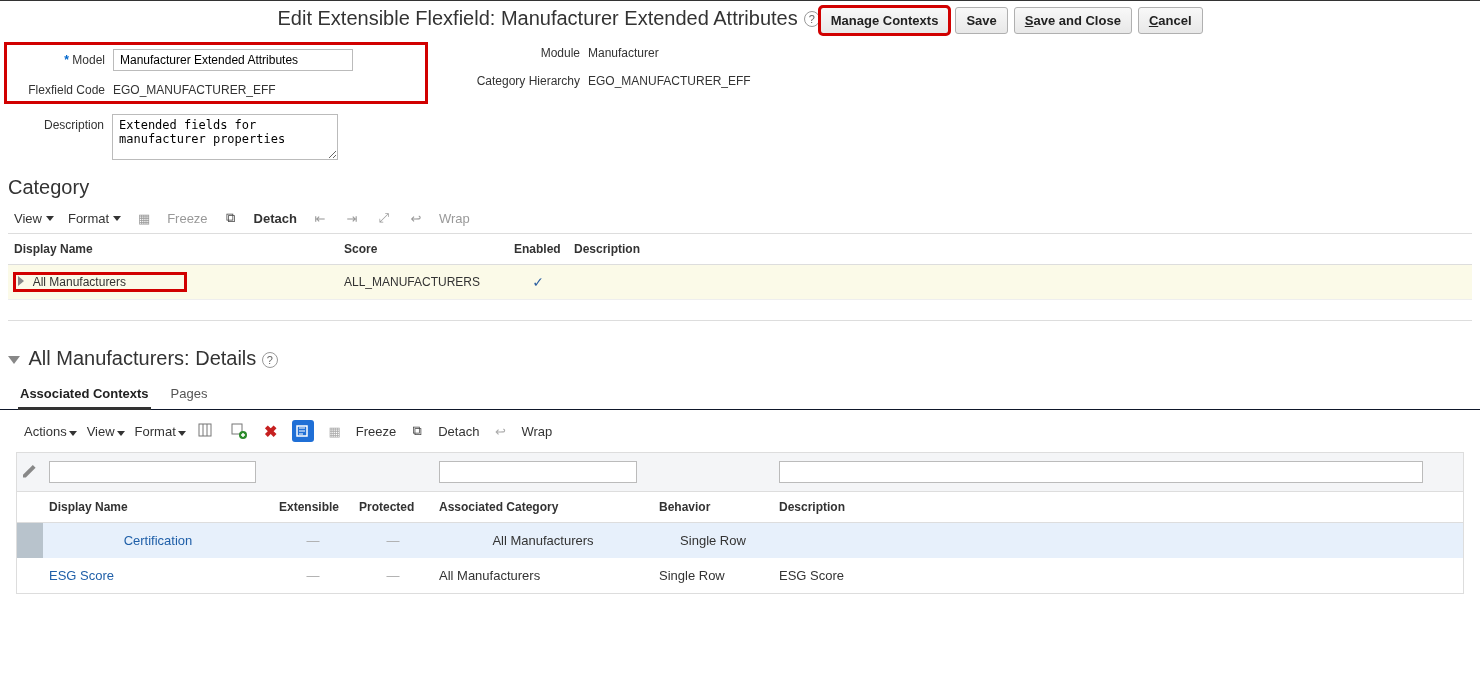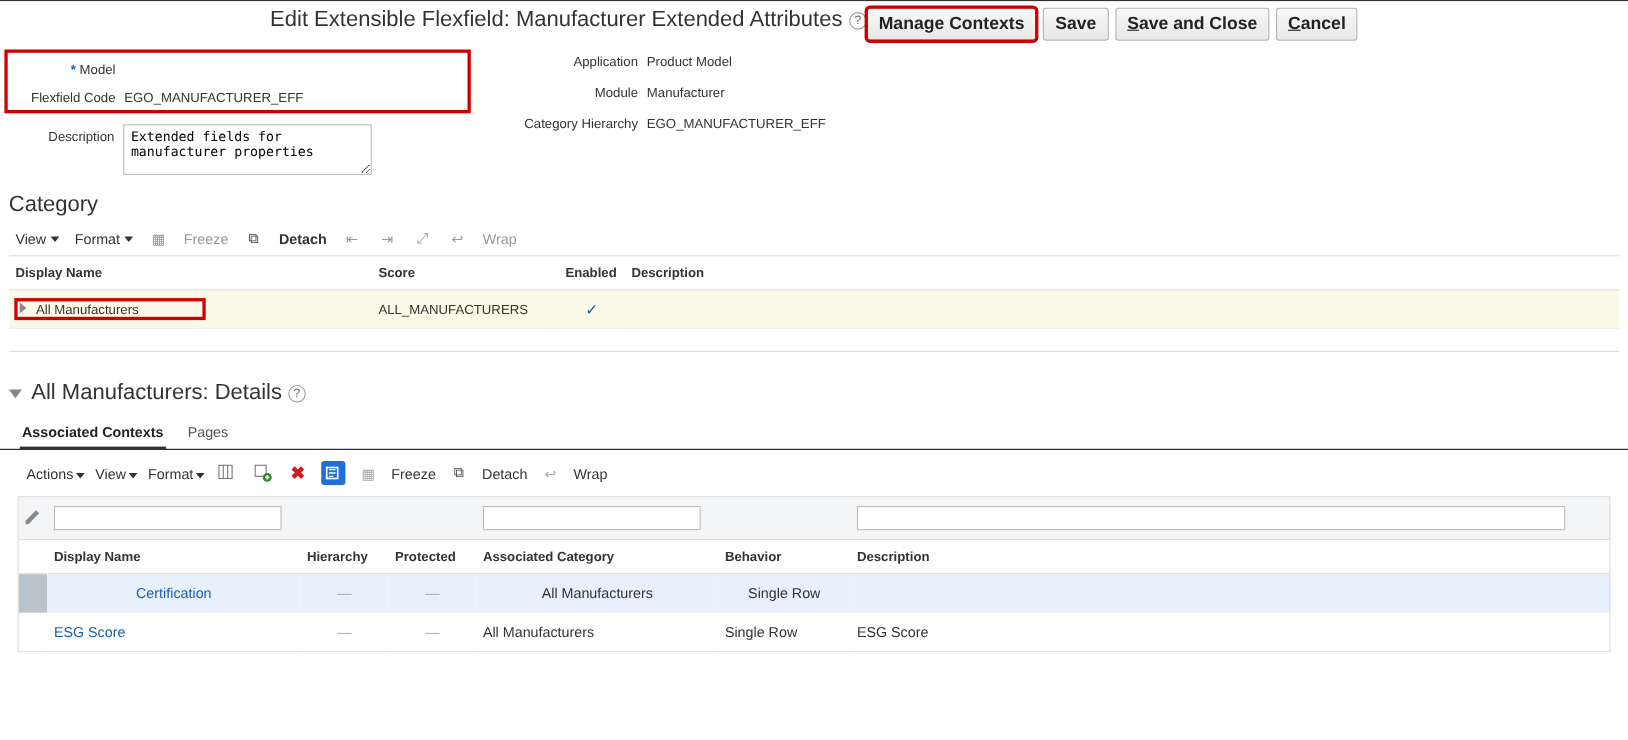--- a/index.html
+++ b/index.html
@@ -36,21 +36,21 @@
     justify-content: center;
     font-size: 11px;
     color: #666;
   }
   .top-buttons { display: flex; gap: 6px; }
   .btn {
     background: linear-gradient(#f8f8f8,#e8e8e8);
     border: 1px solid #b0b0b0;
     border-radius: 3px;
     padding: 5px 10px;
-    font-size: 16px;
+    font-size: 13px;
     font-weight: 700;
     cursor: pointer;
     color: #222;
   }
   .btn.highlight-red { outline: 3px solid #d10000; outline-offset: -1px; }
   .btn .ul { text-decoration: underline; }
   
   .form-area { display: flex; padding: 4px 8px 10px 8px; }
   .form-col { display: flex; flex-direction: column; gap: 10px; }
   .form-col.left { width: 420px; }
@@ -239,36 +239,33 @@
     <button class="btn"><span class="ul">S</span><span>ave and Close</span></button>
     <button class="btn"><span class="ul">C</span><span>ancel</span></button>
   </div>
 </div>
 
 <div class="form-area">
   <div class="form-col left">
     <div class="highlight-box-red">
       <div class="form-row" style="margin-bottom:8px;">
         <div class="form-label"><span class="req">*</span> <span>Model</span></div>
+        <input type="text" class="field" value="Manufacturer Extended Attributes" style="">
       </div>
       <div class="form-row">
         <div class="form-label">Flexfield Code</div>
         <div class="form-value">EGO_MANUFACTURER_EFF</div>
       </div>
     </div>
     <div class="form-row">
       <div class="form-label">Description</div>
       <textarea class="field" style="">Extended fields for manufacturer properties</textarea>
     </div>
   </div>
   <div class="form-col right">
-    <div class="form-row">
-      <div class="form-label" style="width:130px;">Application</div>
-      <div class="form-value">Product Model</div>
-    </div>
     <div class="form-row">
       <div class="form-label" style="width:130px;">Module</div>
       <div class="form-value">Manufacturer</div>
     </div>
     <div class="form-row">
       <div class="form-label" style="width:130px;">Category Hierarchy</div>
       <div class="form-value">EGO_MANUFACTURER_EFF</div>
     </div>
   </div>
 </div>
@@ -380,21 +377,21 @@
       <td><input class="filter-input" type="text" style=""></td>
       <td></td>
       <td></td>
       <td><input class="filter-input" type="text" style=""></td>
       <td></td>
       <td><input class="filter-input" type="text" style=""></td>
     </tr>
     <tr class="head">
       <th></th>
       <th>Display Name</th>
-      <th>Hierarchy</th>
+      <th>Extensible</th>
       <th>Protected</th>
       <th>Associated Category</th>
       <th>Behavior</th>
       <th>Description</th>
     </tr>
   </thead>
   <tbody>
     <tr class="sel">
       <td class="row-handle"></td>
       <td><span class="link">Certification</span></td>

